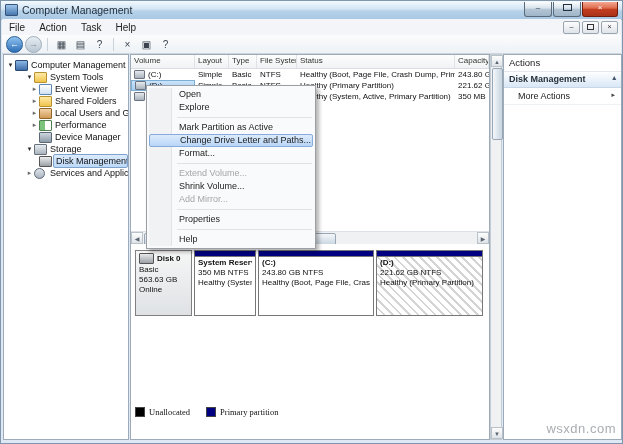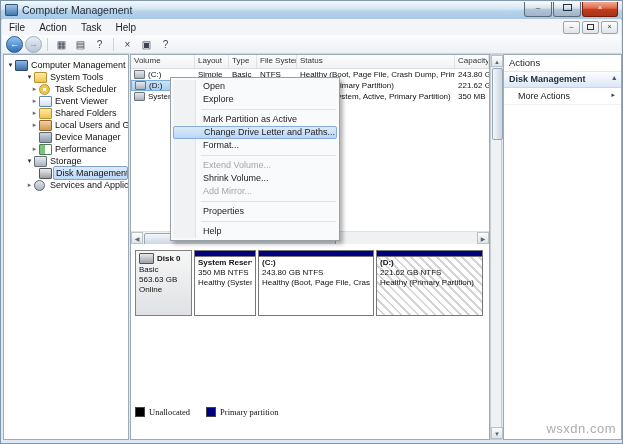--- a/index.html
+++ b/index.html
@@ -119,22 +119,22 @@
 
   
   .ap-title{height:14px;padding:2px 5px 0;font-size:9.5px;color:#222;border-bottom:1px solid #e4e8ec;cursor:default;}
   .ap-header{height:13px;padding:2px 5px 0;font-size:9px;font-weight:bold;color:#26313c;
       background:linear-gradient(#fdfeff,#d9e7f7);border-bottom:1px solid #c9d6e4;position:relative;cursor:default;}
   .ap-chev{position:absolute;right:5px;top:2px;font-size:7px;color:#44546a;}
   .ap-more{height:13px;padding:3px 6px 0 14px;font-size:9px;color:#222;position:relative;border-bottom:1px solid #eef1f4;cursor:default;}
   .ap-arrow{position:absolute;right:6px;top:3px;font-size:7px;color:#444;}
 
   
-  .cmenu{position:absolute;left:145px;top:76px;width:168px;background:#f9fafb;border:1px solid #9b9fa4;
-      box-shadow:3px 3px 4px rgba(0,0,0,.3);padding:2px 0;z-index:50;margin-left:24px;}
+  .cmenu{position:absolute;left:145px;top:84px;width:168px;background:#f9fafb;border:1px solid #9b9fa4;
+      box-shadow:3px 3px 4px rgba(0,0,0,.3);padding:2px 0;z-index:50;}
   .cm-gutter{position:absolute;left:2px;top:2px;bottom:2px;width:22px;background:#f1f2f4;border-right:1px solid #e2e3e5;}
   .cm-item{position:relative;height:13px;line-height:13px;font-size:9px;color:#1d1d1d;padding-left:30px;
       white-space:nowrap;overflow:hidden;cursor:default;margin:0 2px;}
   .cm-item.hl{background:linear-gradient(#dcebfb,#b9d6f7);border:1px solid #86abdc;border-radius:2px;
       box-sizing:border-box;line-height:11px;}
   .cm-item.dis{color:#a6a6a6;}
   .cm-sep{height:1px;background:#e1e2e4;margin:3px 3px 3px 30px;}
 
   
   .wm{position:absolute;right:6px;bottom:7px;font-size:13px;color:#a9adb2;z-index:60;letter-spacing:.5px;margin-top:28px;}
@@ -185,47 +185,42 @@
       <span class="ti ic-computer"></span>
       <span class="tl">Computer Management (Local</span>
     </div>
     <div class="trow lvl1">
       <span class="exp e">▾</span>
       <span class="ti ic-folder"></span>
       <span class="tl">System Tools</span>
     </div>
     <div class="trow lvl2">
       <span class="exp">▸</span>
-      <span class="ti ic-clock"></span>
-      <span class="tl">Task Scheduler</span>
-    </div>
-    <div class="trow lvl2">
-      <span class="exp">▸</span>
       <span class="ti ic-log"></span>
       <span class="tl">Event Viewer</span>
     </div>
     <div class="trow lvl2">
       <span class="exp">▸</span>
       <span class="ti ic-folder"></span>
       <span class="tl">Shared Folders</span>
     </div>
     <div class="trow lvl2">
       <span class="exp">▸</span>
       <span class="ti ic-users"></span>
       <span class="tl">Local Users and Groups</span>
+    </div>
+    <div class="trow lvl2">
+      <span class="exp">▸</span>
+      <span class="ti ic-perf"></span>
+      <span class="tl">Performance</span>
     </div>
     <div class="trow lvl2">
       <span class="exp"></span>
       <span class="ti ic-dev"></span>
       <span class="tl">Device Manager</span>
-    </div>
-    <div class="trow lvl2">
-      <span class="exp">▸</span>
-      <span class="ti ic-perf"></span>
-      <span class="tl">Performance</span>
     </div>
     <div class="trow lvl1">
       <span class="exp e">▾</span>
       <span class="ti ic-storage"></span>
       <span class="tl">Storage</span>
     </div>
     <div class="trow lvl2 sel">
       <span class="exp"></span>
       <span class="ti ic-disk"></span>
       <span class="tl">Disk Management</span>

